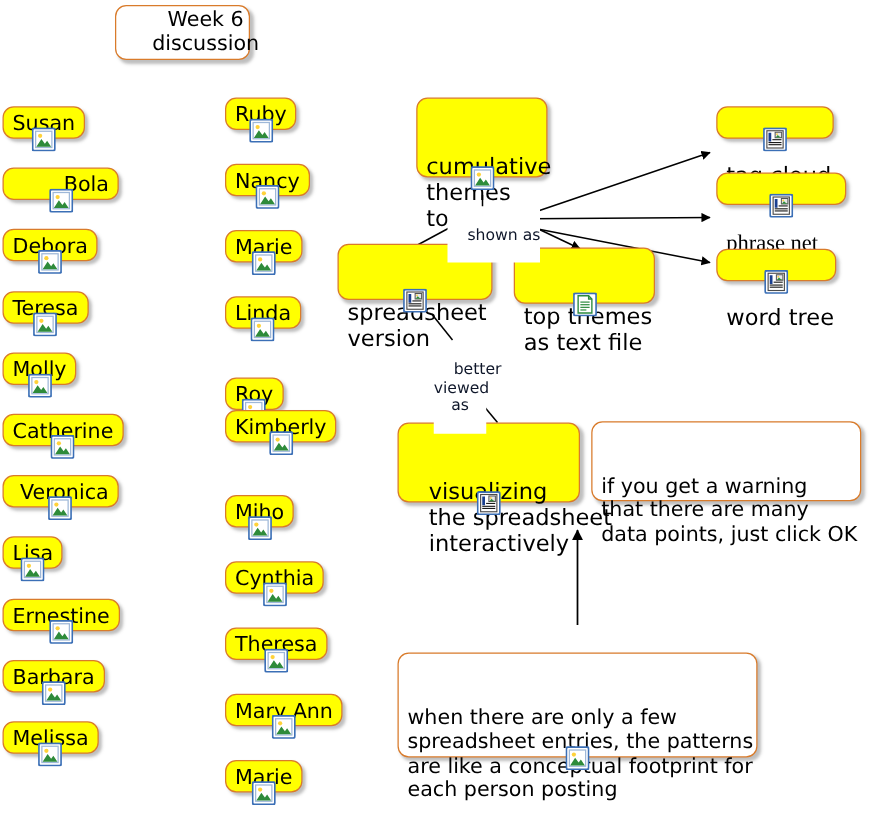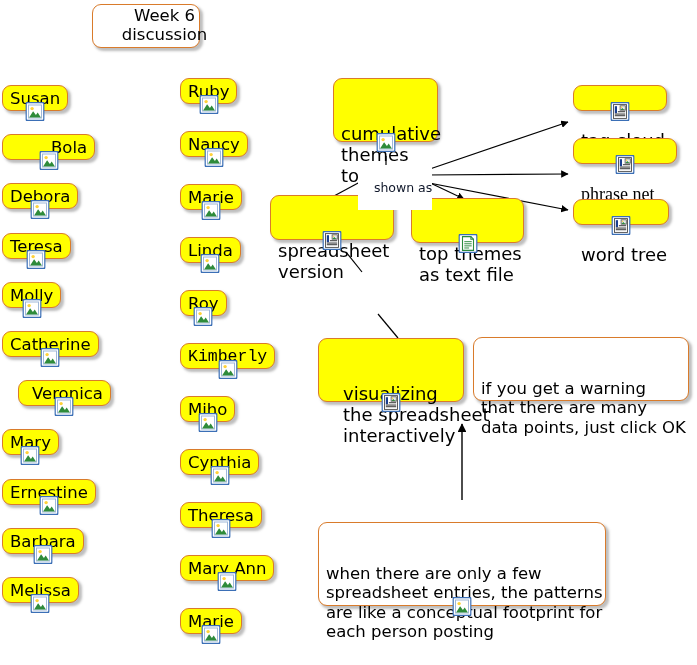--- a/index.html
+++ b/index.html
@@ -148,27 +148,27 @@
             <rect x="3" y="3" width="13" height="13" fill="#ffffff" stroke="#9fb8d8" stroke-width="1"></rect>
             <circle cx="6.6" cy="6.6" r="1.7" fill="#ffd23a"></circle>
             <path d="M3.6 15.4 L7.6 9.2 L10.4 13 L12.2 10.6 L15.4 15.4 Z" fill="#2e8b3a"></path>
           </svg></span></div>
       <div class="node name-node" style="left: 2px; top: 331px; height: 26px; text-align: center;"><span class="txt">Catherine</span><span class="badge"><svg width="19" height="19" viewBox="0 0 19 19">
             <rect x="0.5" y="0.5" width="18" height="18" rx="1.5" fill="#ffffff" stroke="#3b6fb6" stroke-width="1.6"></rect>
             <rect x="3" y="3" width="13" height="13" fill="#ffffff" stroke="#9fb8d8" stroke-width="1"></rect>
             <circle cx="6.6" cy="6.6" r="1.7" fill="#ffd23a"></circle>
             <path d="M3.6 15.4 L7.6 9.2 L10.4 13 L12.2 10.6 L15.4 15.4 Z" fill="#2e8b3a"></path>
           </svg></span></div>
-      <div class="node name-node" style="left: 18px; top: 380.2px; height: 26px; padding-left: 13px;"><span class="txt">Veronica</span><span class="badge"><svg width="19" height="19" viewBox="0 0 19 19">
-            <rect x="0.5" y="0.5" width="18" height="18" rx="1.5" fill="#ffffff" stroke="#3b6fb6" stroke-width="1.6"></rect>
-            <rect x="3" y="3" width="13" height="13" fill="#ffffff" stroke="#9fb8d8" stroke-width="1"></rect>
-            <circle cx="6.6" cy="6.6" r="1.7" fill="#ffd23a"></circle>
-            <path d="M3.6 15.4 L7.6 9.2 L10.4 13 L12.2 10.6 L15.4 15.4 Z" fill="#2e8b3a"></path>
-          </svg></span></div>
-      <div class="node name-node" style="left: 2px; top: 429.4px; height: 26px;"><span class="txt">Mary</span><span class="badge"><svg width="19" height="19" viewBox="0 0 19 19">
+      <div class="node name-node" style="left: 2px; top: 380.2px; height: 26px; padding-left: 13px;"><span class="txt">Veronica</span><span class="badge"><svg width="19" height="19" viewBox="0 0 19 19">
+            <rect x="0.5" y="0.5" width="18" height="18" rx="1.5" fill="#ffffff" stroke="#3b6fb6" stroke-width="1.6"></rect>
+            <rect x="3" y="3" width="13" height="13" fill="#ffffff" stroke="#9fb8d8" stroke-width="1"></rect>
+            <circle cx="6.6" cy="6.6" r="1.7" fill="#ffd23a"></circle>
+            <path d="M3.6 15.4 L7.6 9.2 L10.4 13 L12.2 10.6 L15.4 15.4 Z" fill="#2e8b3a"></path>
+          </svg></span></div>
+      <div class="node name-node" style="left: 2px; top: 429.4px; height: 26px;"><span class="txt">Lisa</span><span class="badge"><svg width="19" height="19" viewBox="0 0 19 19">
             <rect x="0.5" y="0.5" width="18" height="18" rx="1.5" fill="#ffffff" stroke="#3b6fb6" stroke-width="1.6"></rect>
             <rect x="3" y="3" width="13" height="13" fill="#ffffff" stroke="#9fb8d8" stroke-width="1"></rect>
             <circle cx="6.6" cy="6.6" r="1.7" fill="#ffd23a"></circle>
             <path d="M3.6 15.4 L7.6 9.2 L10.4 13 L12.2 10.6 L15.4 15.4 Z" fill="#2e8b3a"></path>
           </svg></span></div>
       <div class="node name-node" style="left: 2px; top: 478.6px; height: 26px;"><span class="txt">Ernestine</span><span class="badge"><svg width="19" height="19" viewBox="0 0 19 19">
             <rect x="0.5" y="0.5" width="18" height="18" rx="1.5" fill="#ffffff" stroke="#3b6fb6" stroke-width="1.6"></rect>
             <rect x="3" y="3" width="13" height="13" fill="#ffffff" stroke="#9fb8d8" stroke-width="1"></rect>
             <circle cx="6.6" cy="6.6" r="1.7" fill="#ffd23a"></circle>
             <path d="M3.6 15.4 L7.6 9.2 L10.4 13 L12.2 10.6 L15.4 15.4 Z" fill="#2e8b3a"></path>
@@ -205,27 +205,27 @@
             <rect x="3" y="3" width="13" height="13" fill="#ffffff" stroke="#9fb8d8" stroke-width="1"></rect>
             <circle cx="6.6" cy="6.6" r="1.7" fill="#ffd23a"></circle>
             <path d="M3.6 15.4 L7.6 9.2 L10.4 13 L12.2 10.6 L15.4 15.4 Z" fill="#2e8b3a"></path>
           </svg></span></div>
       <div class="node name-node" style="left: 180px; top: 237px; height: 26px;"><span class="txt">Linda</span><span class="badge"><svg width="19" height="19" viewBox="0 0 19 19">
             <rect x="0.5" y="0.5" width="18" height="18" rx="1.5" fill="#ffffff" stroke="#3b6fb6" stroke-width="1.6"></rect>
             <rect x="3" y="3" width="13" height="13" fill="#ffffff" stroke="#9fb8d8" stroke-width="1"></rect>
             <circle cx="6.6" cy="6.6" r="1.7" fill="#ffd23a"></circle>
             <path d="M3.6 15.4 L7.6 9.2 L10.4 13 L12.2 10.6 L15.4 15.4 Z" fill="#2e8b3a"></path>
           </svg></span></div>
-      <div class="node name-node" style="left: 180px; top: 290px; height: 26px;"><span class="txt">Roy</span><span class="badge"><svg width="19" height="19" viewBox="0 0 19 19">
-            <rect x="0.5" y="0.5" width="18" height="18" rx="1.5" fill="#ffffff" stroke="#3b6fb6" stroke-width="1.6"></rect>
-            <rect x="3" y="3" width="13" height="13" fill="#ffffff" stroke="#9fb8d8" stroke-width="1"></rect>
-            <circle cx="6.6" cy="6.6" r="1.7" fill="#ffd23a"></circle>
-            <path d="M3.6 15.4 L7.6 9.2 L10.4 13 L12.2 10.6 L15.4 15.4 Z" fill="#2e8b3a"></path>
-          </svg></span></div>
-      <div class="node name-node" style="left: 180px; top: 343px; height: 26px; font-family: Liberation Mono, monospace;"><span class="txt">Kimberly</span><span class="badge"><svg width="19" height="19" viewBox="0 0 19 19">
+      <div class="node name-node" style="left: 180px; top: 302px; height: 26px;"><span class="txt">Roy</span><span class="badge"><svg width="19" height="19" viewBox="0 0 19 19">
+            <rect x="0.5" y="0.5" width="18" height="18" rx="1.5" fill="#ffffff" stroke="#3b6fb6" stroke-width="1.6"></rect>
+            <rect x="3" y="3" width="13" height="13" fill="#ffffff" stroke="#9fb8d8" stroke-width="1"></rect>
+            <circle cx="6.6" cy="6.6" r="1.7" fill="#ffd23a"></circle>
+            <path d="M3.6 15.4 L7.6 9.2 L10.4 13 L12.2 10.6 L15.4 15.4 Z" fill="#2e8b3a"></path>
+          </svg></span></div>
+      <div class="node name-node" style="left: 180px; top: 328px; height: 26px;"><span class="txt">Kimberly</span><span class="badge"><svg width="19" height="19" viewBox="0 0 19 19">
             <rect x="0.5" y="0.5" width="18" height="18" rx="1.5" fill="#ffffff" stroke="#3b6fb6" stroke-width="1.6"></rect>
             <rect x="3" y="3" width="13" height="13" fill="#ffffff" stroke="#9fb8d8" stroke-width="1"></rect>
             <circle cx="6.6" cy="6.6" r="1.7" fill="#ffd23a"></circle>
             <path d="M3.6 15.4 L7.6 9.2 L10.4 13 L12.2 10.6 L15.4 15.4 Z" fill="#2e8b3a"></path>
           </svg></span></div>
       <div class="node name-node" style="left: 180px; top: 396px; height: 26px;"><span class="txt">Miho</span><span class="badge"><svg width="19" height="19" viewBox="0 0 19 19">
             <rect x="0.5" y="0.5" width="18" height="18" rx="1.5" fill="#ffffff" stroke="#3b6fb6" stroke-width="1.6"></rect>
             <rect x="3" y="3" width="13" height="13" fill="#ffffff" stroke="#9fb8d8" stroke-width="1"></rect>
             <circle cx="6.6" cy="6.6" r="1.7" fill="#ffd23a"></circle>
             <path d="M3.6 15.4 L7.6 9.2 L10.4 13 L12.2 10.6 L15.4 15.4 Z" fill="#2e8b3a"></path>
@@ -388,14 +388,19 @@
           <rect x="3" y="3" width="13" height="13" fill="#ffffff" stroke="#9fb8d8" stroke-width="1"></rect>
           <circle cx="6.6" cy="6.6" r="1.7" fill="#ffd23a"></circle>
           <path d="M3.6 15.4 L7.6 9.2 L10.4 13 L12.2 10.6 L15.4 15.4 Z" fill="#2e8b3a"></path>
         </svg></span>
   </div>
 
   <div class="linklabel" style="left:358px; top:166px;">
     <span>shown as</span>
   </div>
 
+  <div class="linklabel" style="left:347px; top:273px; width:42px;">
+    <span>better
+viewed
+as</span>
+  </div>
 
 </div>
 
 </body></html>

